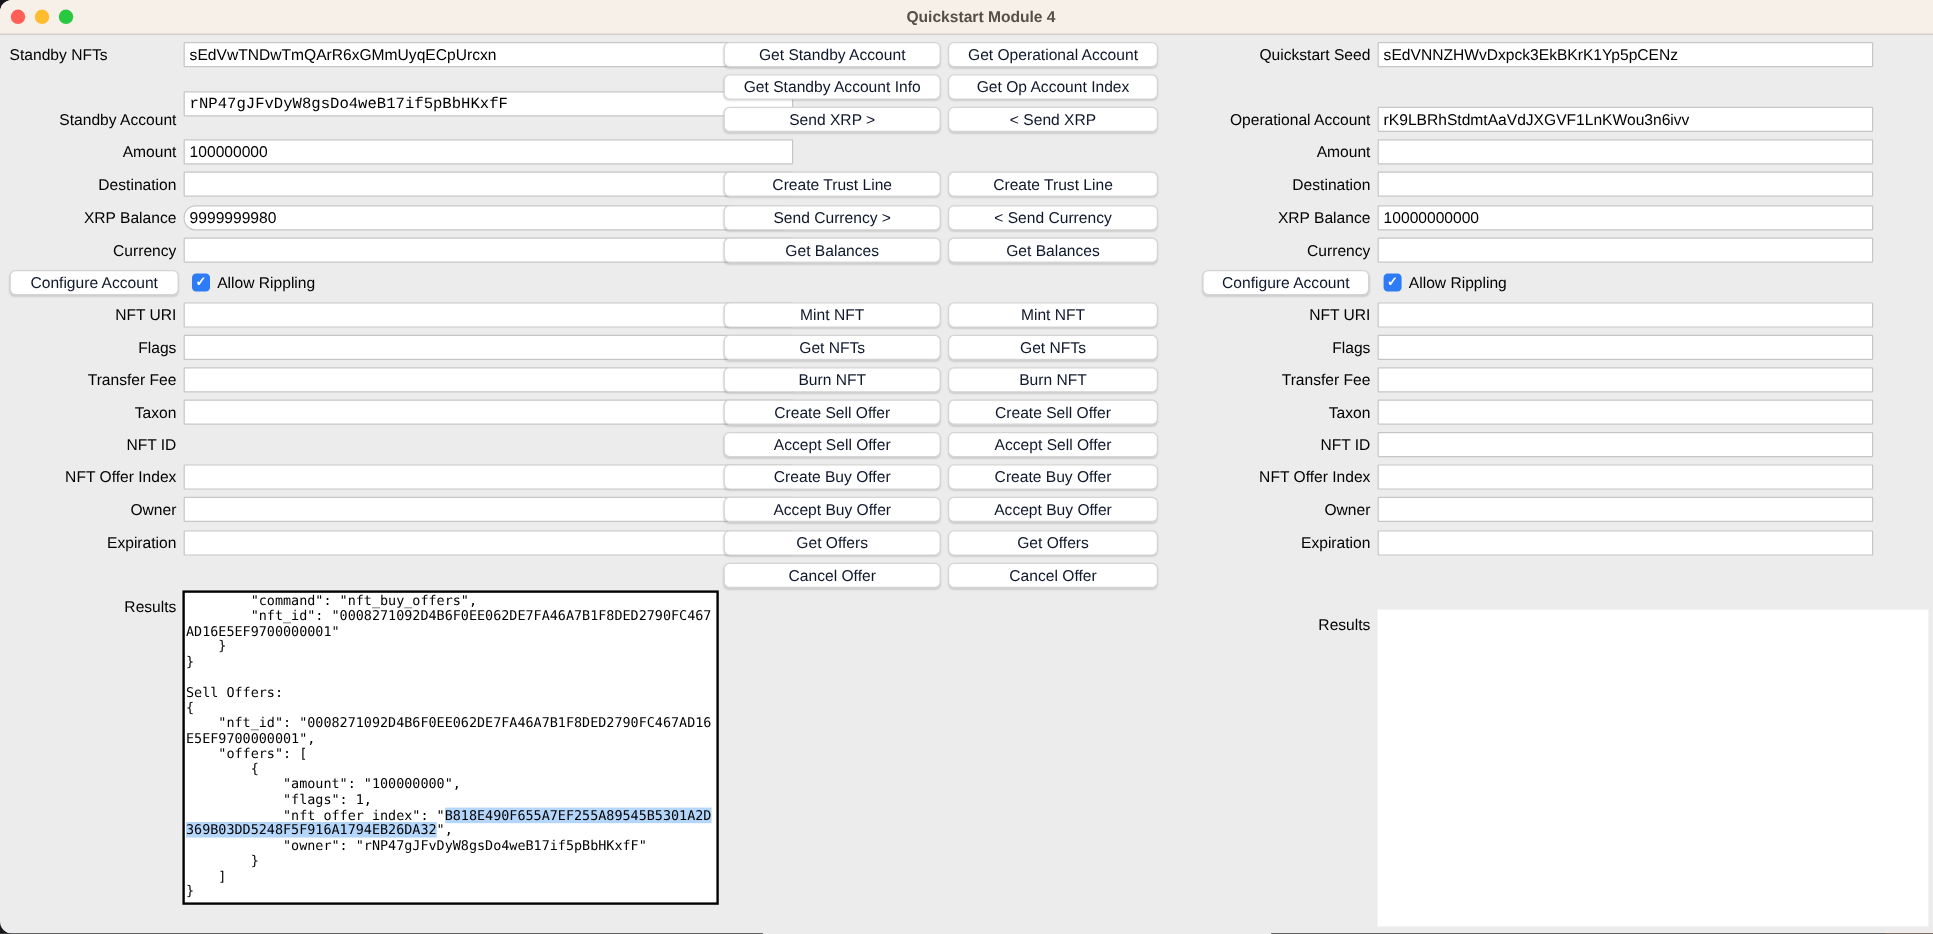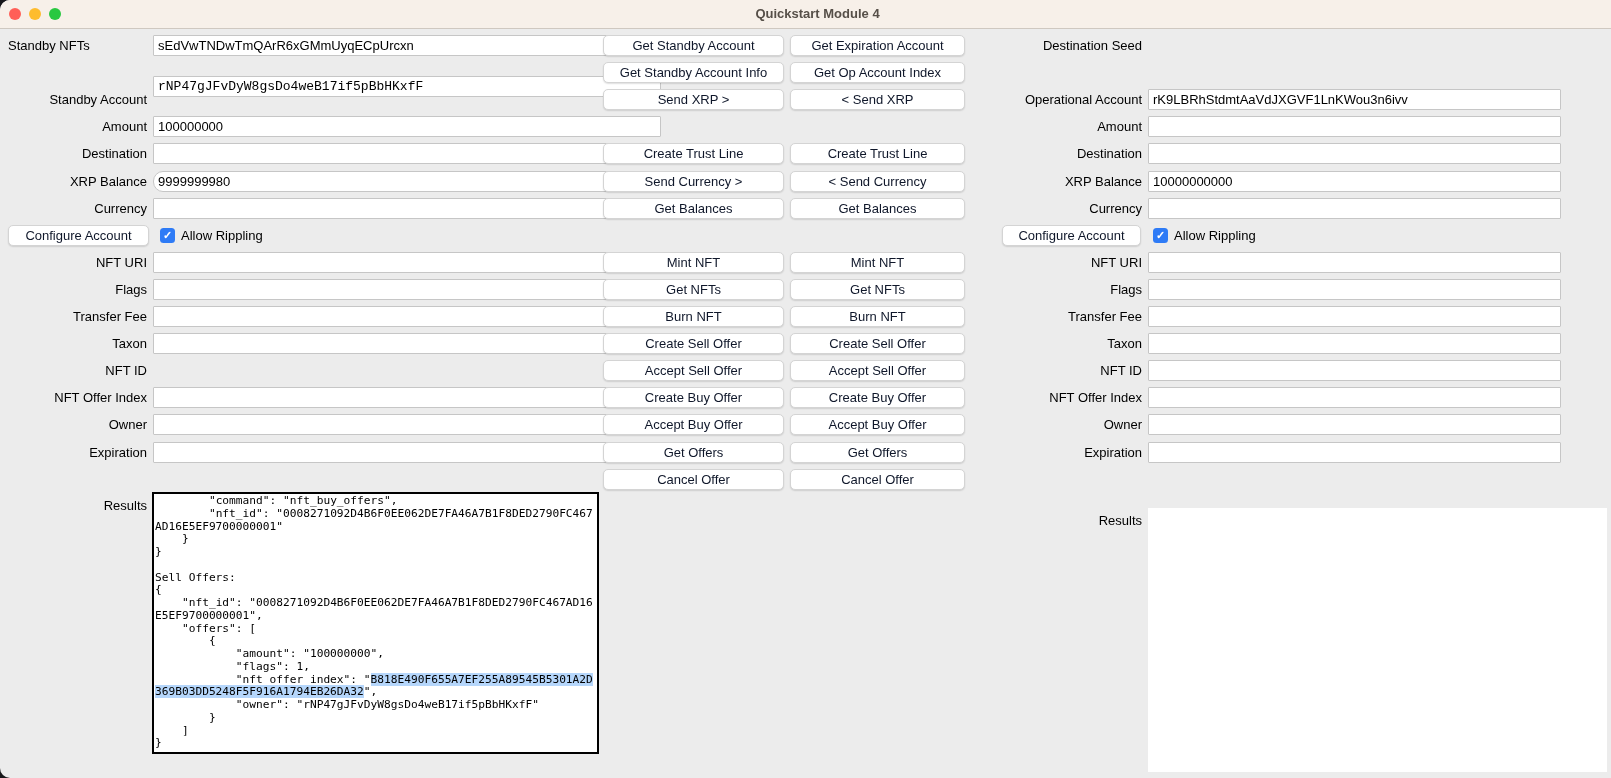--- a/index.html
+++ b/index.html
@@ -128,52 +128,53 @@
   <button class="btn col1" style="top:252px">Mint NFT</button>
   <button class="btn col1" style="top:279px">Get NFTs</button>
   <button class="btn col1" style="top:306px">Burn NFT</button>
   <button class="btn col1" style="top:333px">Create Sell Offer</button>
   <button class="btn col1" style="top:360px">Accept Sell Offer</button>
   <button class="btn col1" style="top:387px">Create Buy Offer</button>
   <button class="btn col1" style="top:414px">Accept Buy Offer</button>
   <button class="btn col1" style="top:442px">Get Offers</button>
   <button class="btn col1" style="top:469px">Cancel Offer</button>
 
-  <button class="btn col2" style="top:35px">Get Expiration Account</button>
+  <button class="btn col2" style="top:35px">Get Operational Account</button>
   <button class="btn col2" style="top:62px">Get Op Account Index</button>
   <button class="btn col2" style="top:89px">&lt; Send XRP</button>
   <button class="btn col2" style="top:143px">Create Trust Line</button>
   <button class="btn col2" style="top:171px">&lt; Send Currency</button>
   <button class="btn col2" style="top:198px">Get Balances</button>
   <button class="btn col2" style="top:252px">Mint NFT</button>
   <button class="btn col2" style="top:279px">Get NFTs</button>
   <button class="btn col2" style="top:306px">Burn NFT</button>
   <button class="btn col2" style="top:333px">Create Sell Offer</button>
   <button class="btn col2" style="top:360px">Accept Sell Offer</button>
   <button class="btn col2" style="top:387px">Create Buy Offer</button>
   <button class="btn col2" style="top:414px">Accept Buy Offer</button>
   <button class="btn col2" style="top:442px">Get Offers</button>
   <button class="btn col2" style="top:469px">Cancel Offer</button>
 
-  <div class="lbl lbl-r" style="top:35px">Destination Seed</div>
+  <div class="lbl lbl-r" style="top:35px">Quickstart Seed</div>
   <div class="lbl lbl-r" style="top:89px">Operational Account</div>
   <div class="lbl lbl-r" style="top:116px">Amount</div>
   <div class="lbl lbl-r" style="top:143px">Destination</div>
   <div class="lbl lbl-r" style="top:171px">XRP Balance</div>
   <div class="lbl lbl-r" style="top:198px">Currency</div>
   <div class="lbl lbl-r" style="top:252px">NFT URI</div>
   <div class="lbl lbl-r" style="top:279px">Flags</div>
   <div class="lbl lbl-r" style="top:306px">Transfer Fee</div>
   <div class="lbl lbl-r" style="top:333px">Taxon</div>
   <div class="lbl lbl-r" style="top:360px">NFT ID</div>
   <div class="lbl lbl-r" style="top:387px">NFT Offer Index</div>
   <div class="lbl lbl-r" style="top:414px">Owner</div>
   <div class="lbl lbl-r" style="top:442px">Expiration</div>
   <div class="lbl lbl-r" style="top:510px">Results</div>
 
+  <input class="inp inp-r" style="top: 35px;" value="sEdVNNZHWvDxpck3EkBKrK1Yp5pCENz">
   <input class="inp inp-r" style="top: 89px;" value="rK9LBRhStdmtAaVdJXGVF1LnKWou3n6ivv">
   <input class="inp inp-r" style="top: 116px;" value="">
   <input class="inp inp-r" style="top: 143px;" value="">
   <input class="inp inp-r" style="top: 171px;" value="10000000000">
   <input class="inp inp-r" style="top: 198px;" value="">
   <input class="inp inp-r" style="top: 252px;" value="">
   <input class="inp inp-r" style="top: 279px;" value="">
   <input class="inp inp-r" style="top: 306px;" value="">
   <input class="inp inp-r" style="top: 333px;" value="">
   <input class="inp inp-r" style="top: 360px;" value="">

